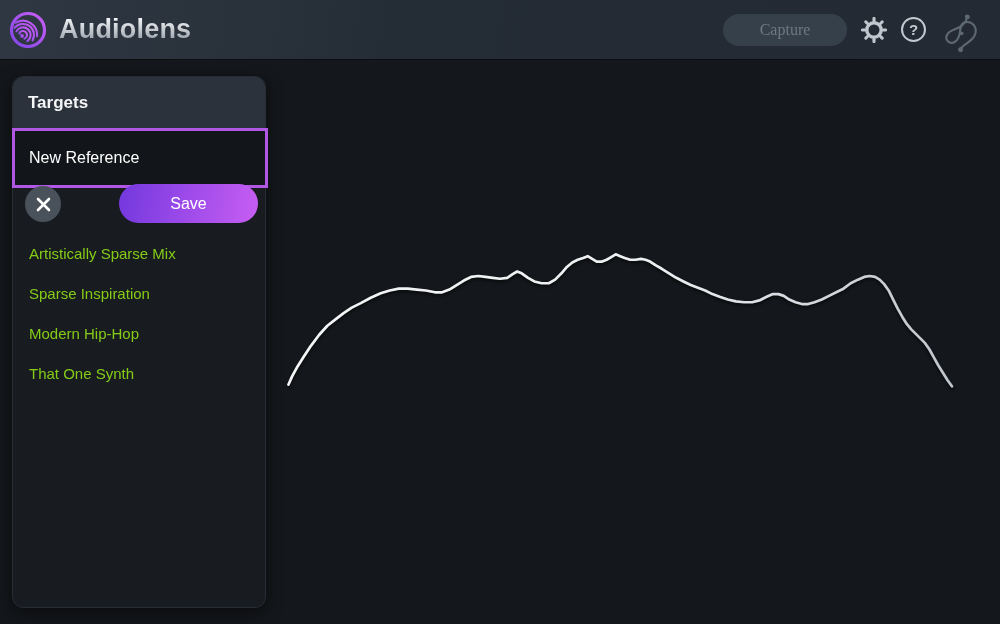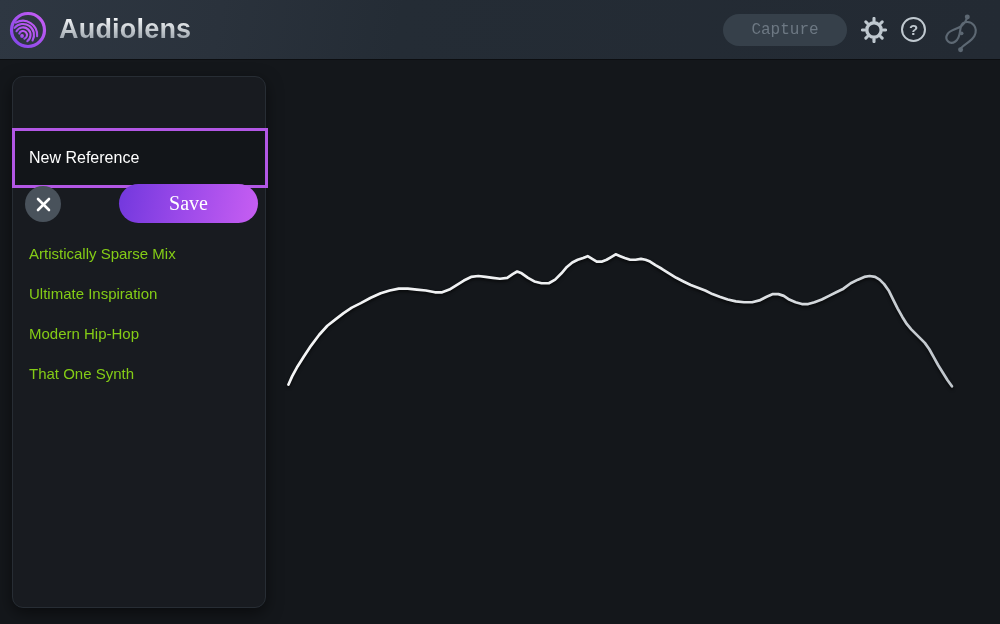--- a/index.html
+++ b/index.html
@@ -27,21 +27,21 @@
   @supports (-webkit-background-clip: text) {
     .app-title {
       background:linear-gradient(180deg,#f2f4f6 15%,#8d97a0 95%);
       -webkit-background-clip:text; background-clip:text; color:transparent;
     }
   }
   .topbar-right { margin-left:auto; display:flex; align-items:center; gap:14px; }
   .capture-btn {
     width:124px; height:32px; border:none; border-radius:16px;
     background:#36404a; color:#6d7883; font-size:16px;
-    font-family:Liberation Mono, monospace; cursor:default;
+    font-family:Liberation Serif, serif; cursor:default;
   }
   .icon-btn { background:none; border:none; padding:0; cursor:pointer; display:flex; align-items:center; }
   .help-circle {
     width:25px; height:25px; border-radius:50%; border:2px solid #c0c9d0;
     color:#c0c9d0; font-size:15px; font-weight:700;
     display:flex; align-items:center; justify-content:center; line-height:1;
   }
 
   
   .spectrum-wrap { position:absolute; left:0; top:60px; width:1000px; height:564px; z-index:1; }
@@ -72,21 +72,21 @@
   .actions { position:absolute; left:0; top:107px; width:100%; height:39px; }
   .cancel-btn {
     position:absolute; left:12px; top:2px; width:36px; height:36px;
     border-radius:50%; background:#49525b; border:none; cursor:pointer;
     display:flex; align-items:center; justify-content:center;
   }
   .save-btn {
     position:absolute; left:106px; top:0; width:139px; height:39px;
     border:none; border-radius:20px; cursor:pointer;
     background:linear-gradient(100deg,#7238dd 0%, #9a49e9 45%, #c75ef2 100%);
-    color:#ffffff; font-size:20px; font-family:Liberation Serif, serif;
+    color:#ffffff; font-size:16px; font-family:Liberation Sans, sans-serif;
   }
   .target-list { position:absolute; left:0; top:146px; width:100%; padding-top:10px; }
   .target-item {
     height:40px; display:flex; align-items:center; padding:0 16px;
     font-size:15px; color:#84cc16; cursor:pointer; white-space:nowrap;
   }
 </style>
 </head>
 <body>
 
@@ -156,34 +156,37 @@
         <stop offset="0" stop-color="#f4f5f6"></stop>
         <stop offset="0.55" stop-color="#eceef0"></stop>
         <stop offset="1" stop-color="#bfc5cb"></stop>
       </linearGradient>
     </defs>
     <polyline id="spectrum-line" fill="none" stroke="url(#curveGrad)" stroke-width="3" stroke-linecap="round" stroke-linejoin="round" points="266,419 270,410 276,399 283,388 291,376 300,364 309,354 318,347 327,340 336,334 346,329 357,323 368,318 378,315 388,313 398,313 408,314 418,315 428,317 436,317 444,314 452,309 460,304 468,300 476,299 484,300 492,301 500,302 508,301 514,297 519,294 524,296 531,301 538,305 546,307 554,307 561,303 568,296 574,289 580,284 586,281 592,279 597,277 602,280 607,283 613,283 618,281 623,278 628,275 633,277 638,279 644,281 650,281 656,280 661,281 666,283 672,287 679,291 687,296 695,301 703,305 711,309 719,312 727,315 735,319 743,322 752,325 761,327 770,328 779,328 787,326 795,322 802,319 808,319 814,321 820,325 827,328 834,330 841,330 848,328 856,325 864,321 872,317 880,313 888,307 896,303 903,300 909,299 915,300 920,303 925,308 930,315 935,325 940,335 945,344 950,352 955,358 960,363 965,368 970,373 975,380 980,389 985,398 990,406 995,414 1000,421"></polyline>
   </svg>
 </div>
 
 <div class="panel">
+  <div class="panel-header">
+    <span class="panel-title">Targets</span>
+  </div>
 
   <input class="name-input" type="text" value="New Reference" style="">
 
   <div class="actions">
     <button class="cancel-btn">
       <svg width="15" height="15" viewBox="0 0 15 15">
         <g stroke="#ffffff" stroke-width="2.6" stroke-linecap="round">
           <line x1="2" y1="2" x2="13" y2="13"></line>
           <line x1="13" y1="2" x2="2" y2="13"></line>
         </g>
       </svg>
     </button>
     <button class="save-btn">Save</button>
   </div>
 
   <div class="target-list">
       <div class="target-item">Artistically Sparse Mix</div>
-      <div class="target-item">Ultimate Inspiration</div>
+      <div class="target-item">Sparse Inspiration</div>
       <div class="target-item">Modern Hip-Hop</div>
       <div class="target-item">That One Synth</div>
     </div>
 </div>
 
 </body></html>

